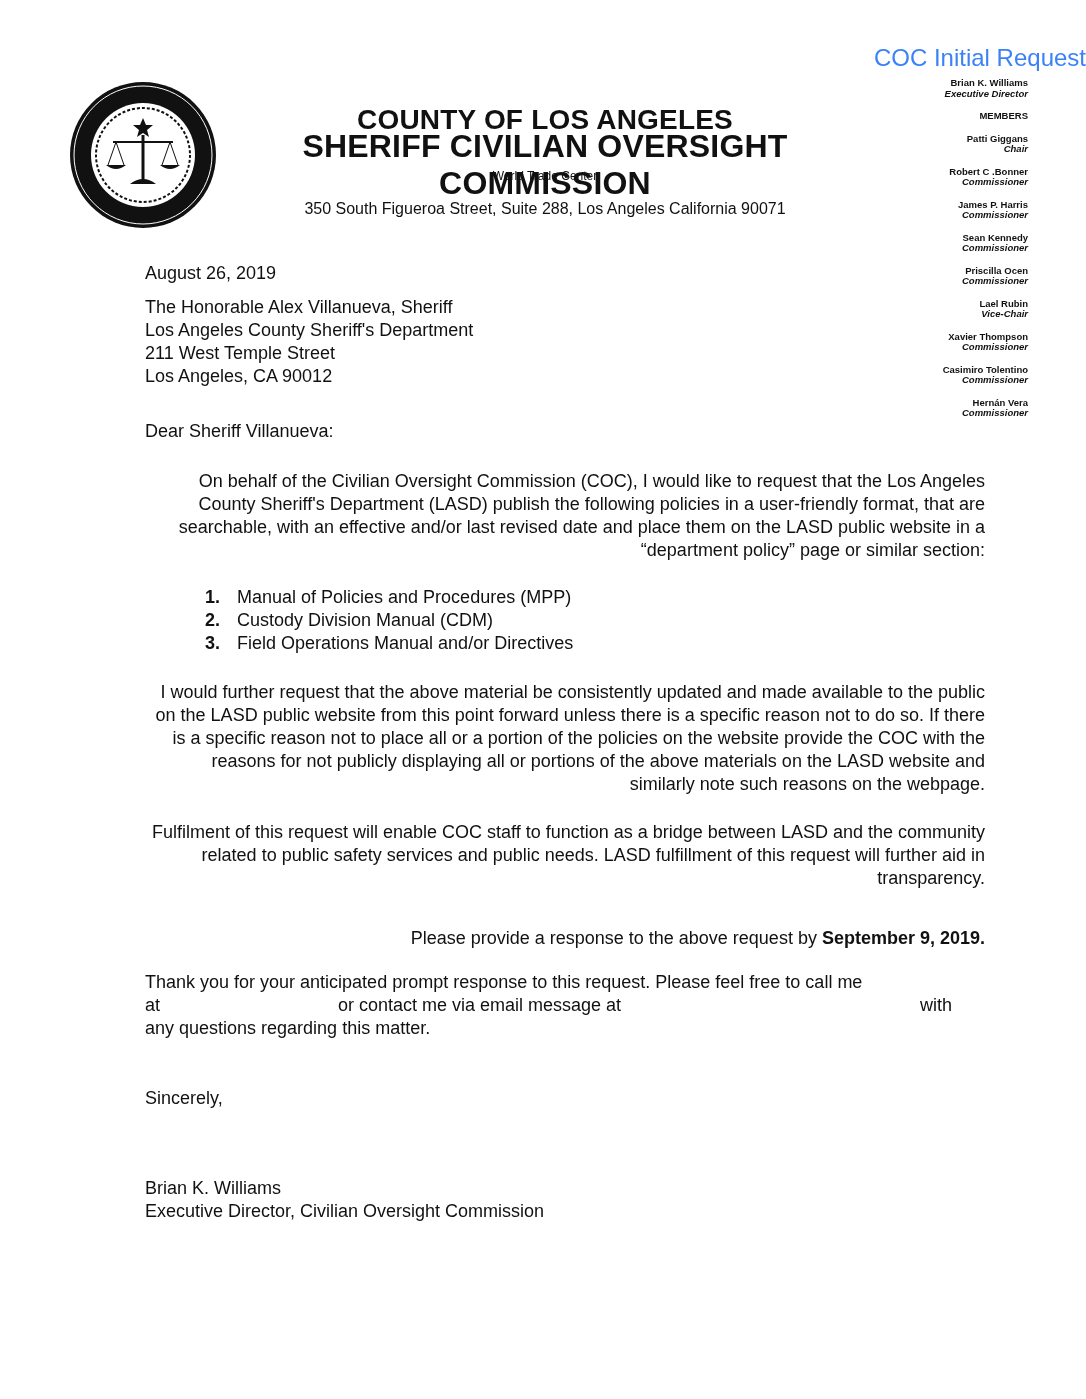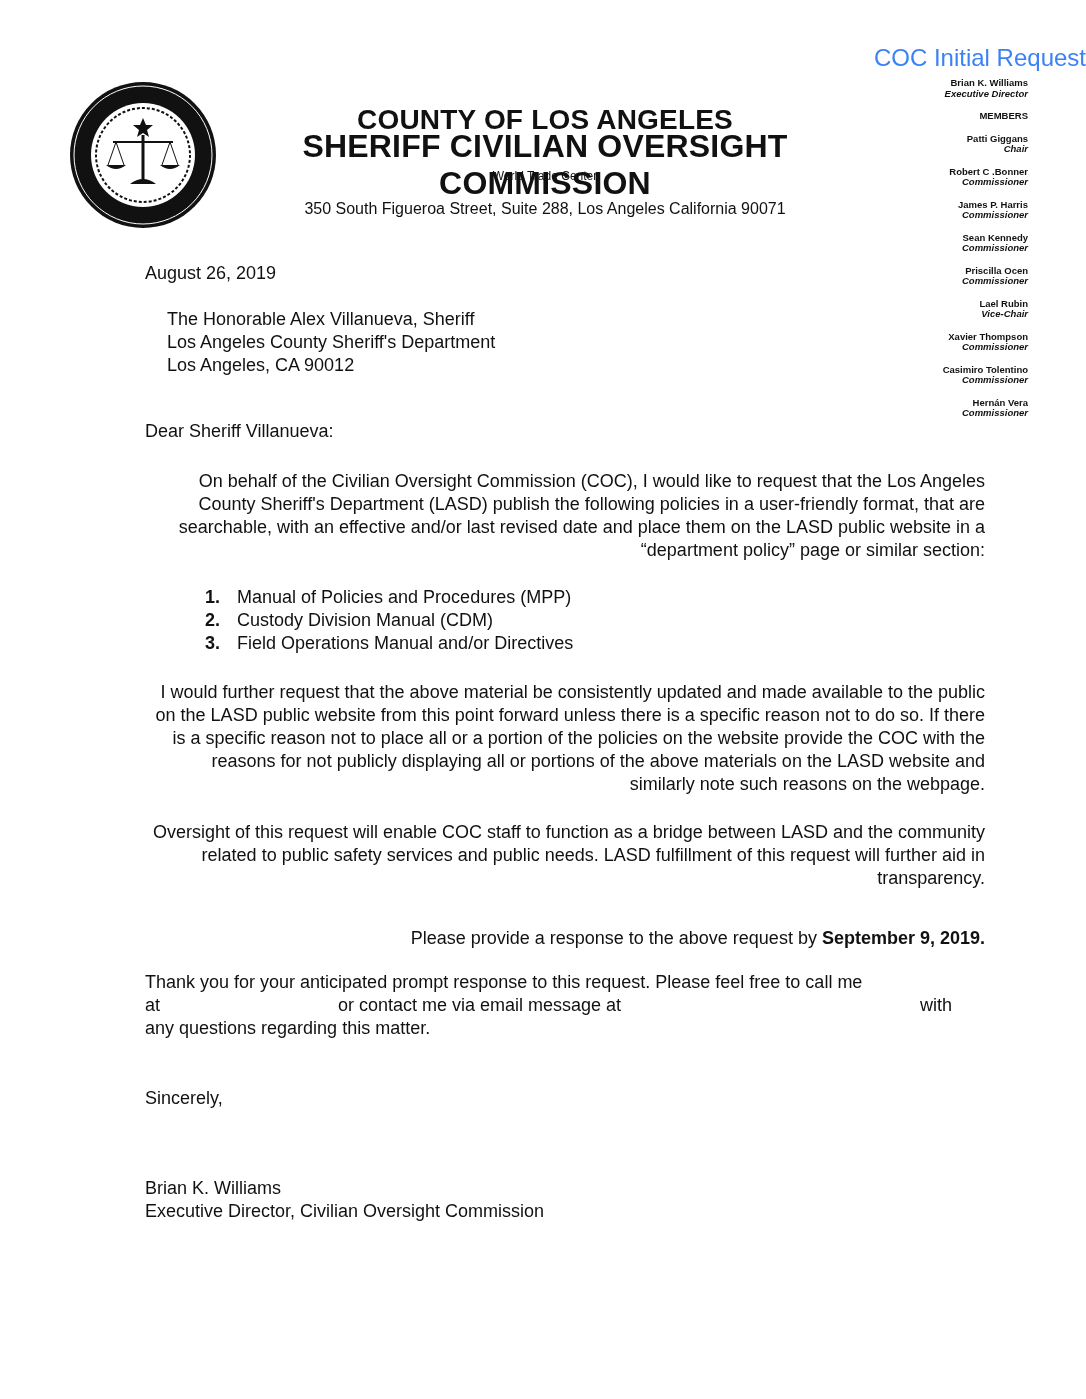--- a/index.html
+++ b/index.html
@@ -15,21 +15,21 @@
     .h2 { top: 128px; font-size: 32px; font-weight: bold; letter-spacing: 0.2px; }
     .h3 { top: 169px; font-size: 12px; }
     .h4 { top: 200px; font-size: 16px; }
     .sidebar { right: 58px; top: 78px; width: 140px; text-align: right; font-size: 9.5px; line-height: 10.5px; }
     .sb-item { margin-bottom: 12px; }
     .sb-item .nm { font-weight: bold; display: block; }
     .sb-item .tt { font-weight: bold; font-style: italic; display: block; }
     .sb-members { font-weight: bold; margin-bottom: 12px; display: block; }
     .body-text { left: 145px; width: 840px; font-size: 18px; line-height: 23px; }
     .date { top: 262px; }
-    .addr { top: 308px; margin-left: 22px; }
+    .addr { top: 296px; }
     .addr span, .sig span { display: block; }
     .salutation { top: 420px; }
     .p1 { top: 470px; }
     .list { top: 586px; left: 205px; font-size: 18px; line-height: 23px; }
     .list .li { display: flex; }
     .list .num { font-weight: bold; width: 32px; }
     .p2 { top: 681px; }
     .p3 { top: 821px; }
     .p4 { top: 927px; }
     .p4 b { font-weight: bold; }
@@ -110,20 +110,21 @@
       <span class="nm">Hernán Vera</span>
       <span class="tt">Commissioner</span>
     </div>
 </div>
 
 <div class="abs body-text date">August 26, 2019</div>
 
 <div class="abs body-text addr">
   <span>The Honorable Alex Villanueva, Sheriff</span>
   <span>Los Angeles County Sheriff's Department</span>
+  <span>211 West Temple Street</span>
   <span>Los Angeles, CA 90012</span>
 </div>
 
 <div class="abs body-text salutation">Dear Sheriff Villanueva:</div>
 
 <p class="abs body-text p1">On behalf of the Civilian Oversight Commission (COC), I would like to request that the Los Angeles County Sheriff's Department (LASD) publish the following policies in a user-friendly format, that are searchable, with an effective and/or last revised date and place them on the LASD public website in a “department policy” page or similar section:</p>
 
 <div class="abs list">
   <div class="li">
       <span class="num">1.</span>
@@ -134,21 +135,21 @@
       <span>Custody Division Manual (CDM)</span>
     </div>
   <div class="li">
       <span class="num">3.</span>
       <span>Field Operations Manual and/or Directives</span>
     </div>
 </div>
 
 <p class="abs body-text p2">I would further request that the above material be consistently updated and made available to the public on the LASD public website from this point forward unless there is a specific reason not to do so.  If there is a specific reason not to place all or a portion of the policies on the website provide the COC with the reasons for not publicly displaying all or portions of the above materials on the LASD website and similarly note such reasons on the webpage.</p>
 
-<p class="abs body-text p3">Oversight of this request will enable COC staff to function as a bridge between LASD and the community related to public safety services and public needs.  LASD fulfillment of this request will further aid in transparency.</p>
+<p class="abs body-text p3">Fulfilment of this request will enable COC staff to function as a bridge between LASD and the community related to public safety services and public needs.  LASD fulfillment of this request will further aid in transparency.</p>
 
 <p class="abs body-text p4"><span>Please provide a response to the above request by </span><b>September 9, 2019.</b></p>
 
 <div class="abs body-text p5">
   <div>Thank you for your anticipated prompt response to this request.  Please feel free to call me</div>
   <div class="line2">
     <span style="width:193px">at</span>
     <span style="width:582px">or contact me via email message at</span>
     <span>with</span>
   </div>

